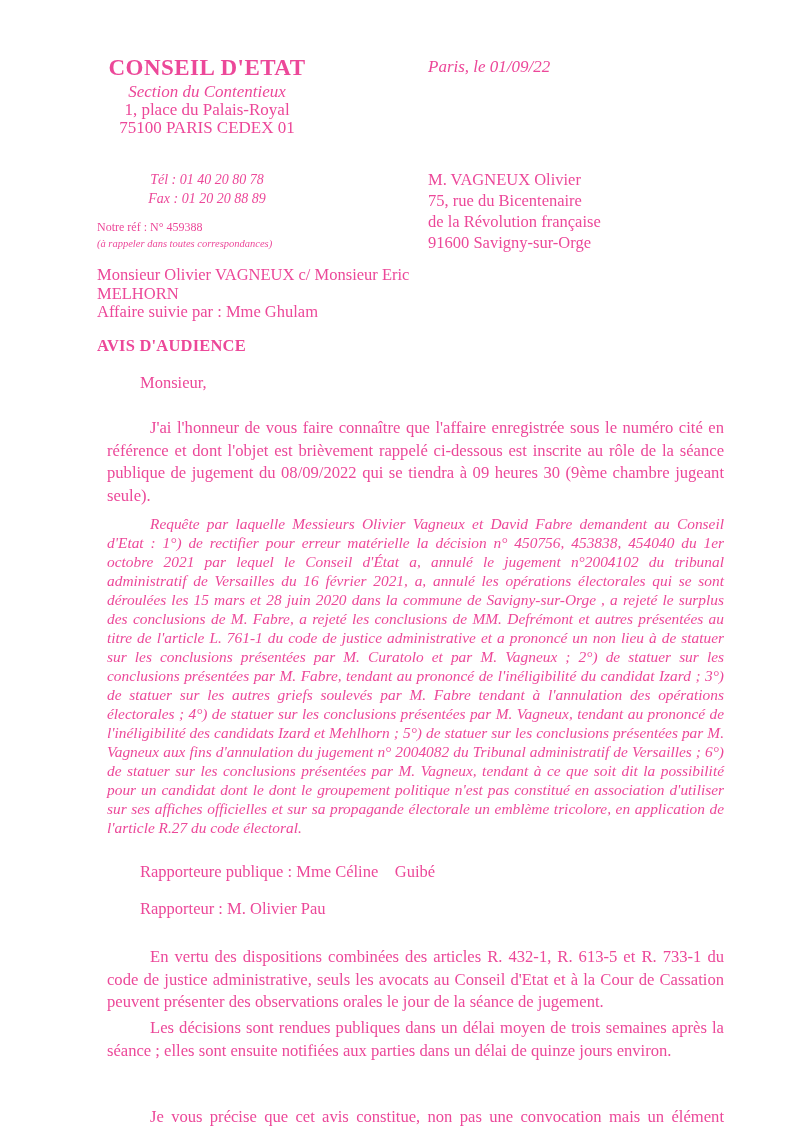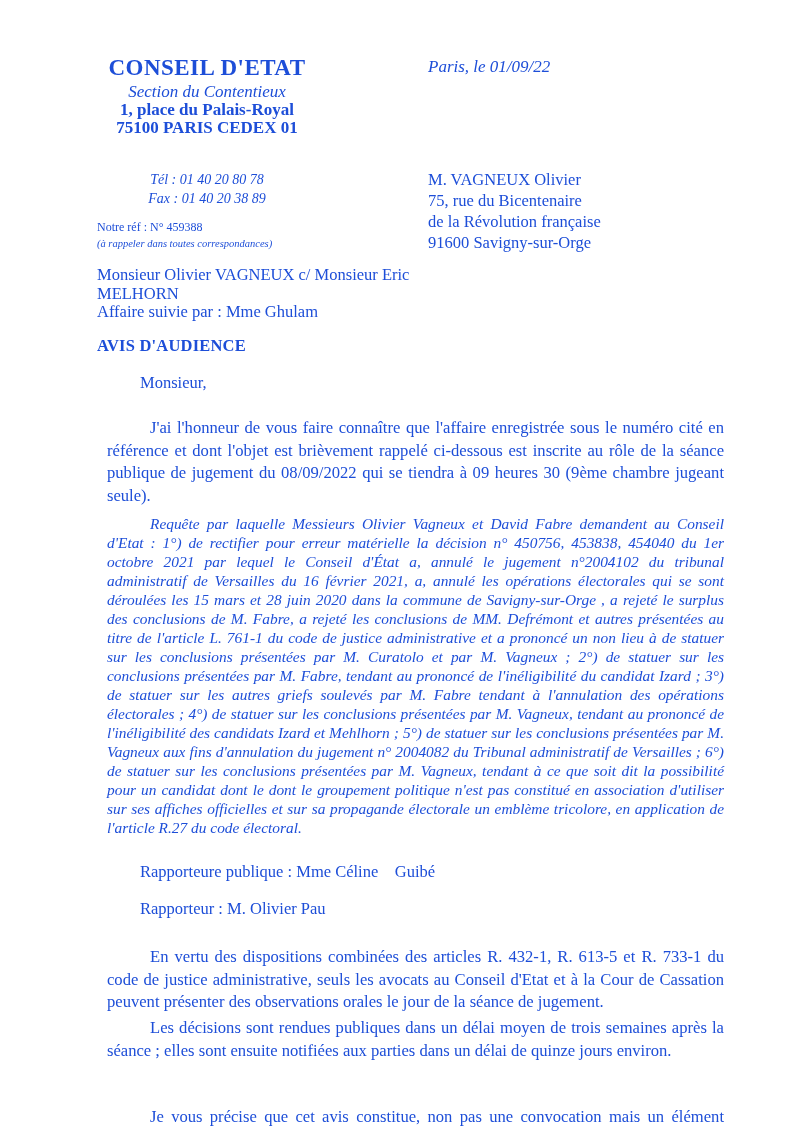--- a/index.html
+++ b/index.html
@@ -5,21 +5,21 @@
   html, body {
     margin: 0;
     padding: 0;
     background: #ffffff;
   }
   .page {
     position: relative;
     width: 810px;
     height: 1145px;
     background: #ffffff;
-    color: #1d4ed8;
+    color: #ec4899;
     font-family: "Liberation Serif", "DejaVu Serif", serif;
     overflow: hidden;
   }
   .abs { position: absolute; }
 
   
   .letterhead {
     left: 87px; top: 54px; width: 240px;
     text-align: center;
   }
@@ -33,21 +33,20 @@
   .org-section {
     font-style: italic;
     font-size: 17px;
     line-height: 19px;
     white-space: nowrap;
   }
   .org-addr {
     font-size: 17px;
     line-height: 17.5px;
     white-space: nowrap;
-    font-weight: bold;
   }
   .telfax {
     margin-top: 34px;
     font-style: italic;
     font-size: 14px;
     line-height: 19px;
   }
 
   .reference-block { left: 97px; top: 218px; }
   .reference-label { font-size: 12px; line-height: 19px; }
@@ -123,21 +122,21 @@
 
 <div class="page">
 
   <div class="abs letterhead">
     <div class="org-name">CONSEIL D'ETAT</div>
     <div class="org-section">Section du Contentieux</div>
     <div class="org-addr">1, place du Palais-Royal</div>
     <div class="org-addr">75100 PARIS CEDEX 01</div>
     <div class="telfax">
       <div>Tél : 01 40 20 80 78</div>
-      <div>Fax : 01 40 20 38 89</div>
+      <div>Fax : 01 20 20 88 89</div>
     </div>
   </div>
 
   <div class="abs reference-block">
     <div class="reference-label">Notre réf : N° 459388</div>
     <div class="reference-note">(à rappeler dans toutes correspondances)</div>
   </div>
 
   <div class="abs dateline">Paris, le 01/09/22</div>
 

